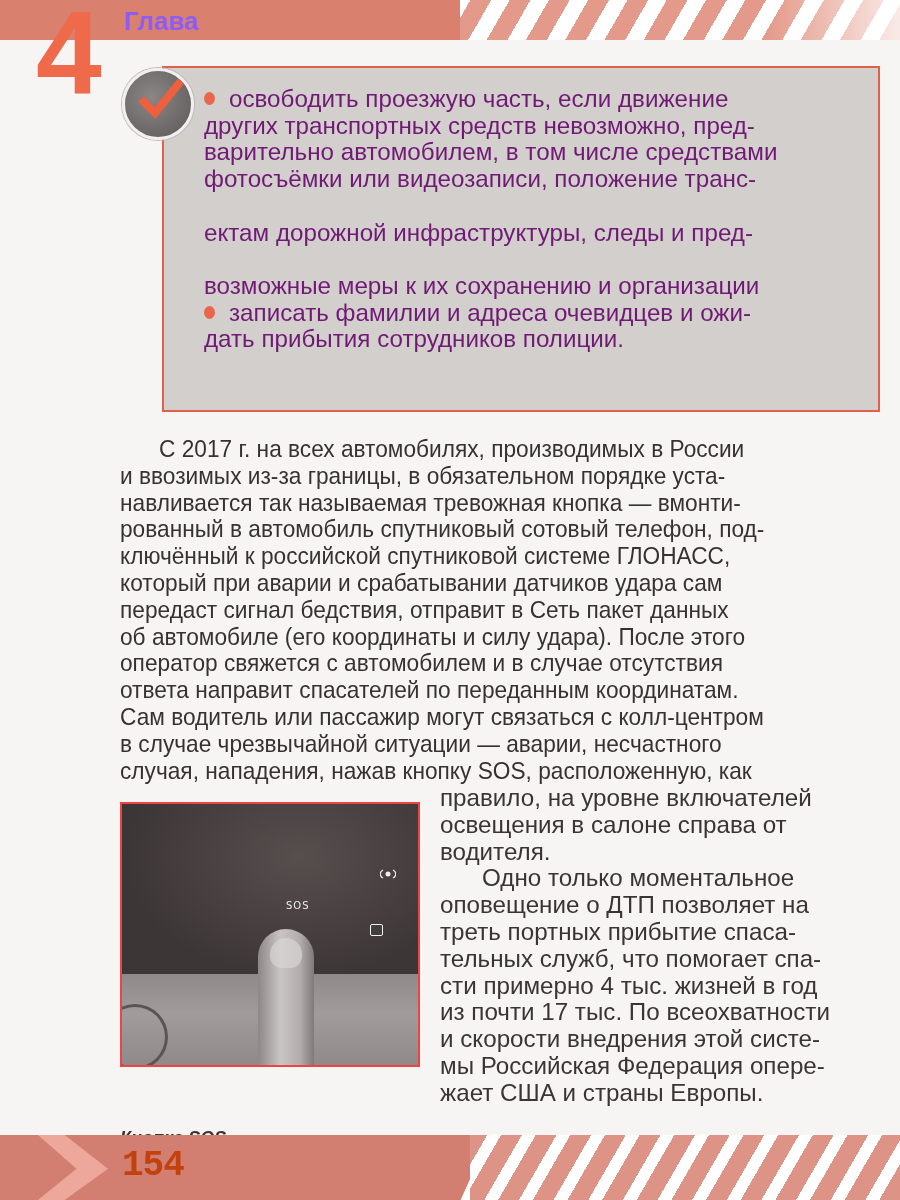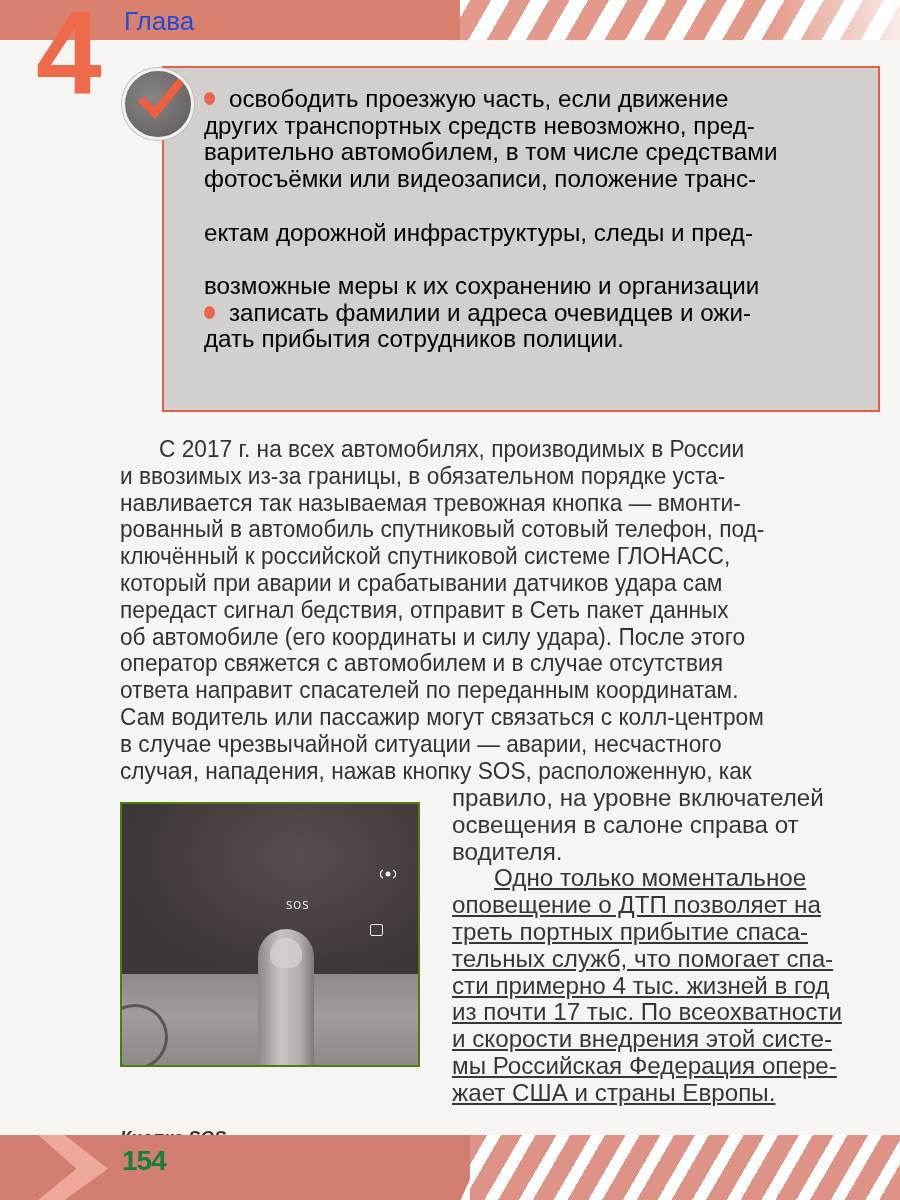--- a/index.html
+++ b/index.html
@@ -26,42 +26,42 @@
             mask-image: linear-gradient(to right, #000 0%, #000 70%, rgba(0,0,0,0.2) 100%);
   }
   .chapter-number {
     position: absolute; left: 36px; top: -6px;
     font-size: 118px; font-weight: bold; line-height: 1;
     color: #ee6a4a; letter-spacing: -4px;
     font-family: "Liberation Sans", sans-serif;
   }
   .chapter-label {
     position: absolute; left: 124px; top: 6px;
-    font-size: 26px; font-weight: normal; color: #1d4ed8;
+    font-size: 26px; font-weight: bold; color: #8b5cf6;
     font-family: "Liberation Sans", sans-serif;
   }
 
   
   .rule-box {
     position: absolute; left: 162px; top: 66px; width: 718px; height: 346px;
     background: #d2cfcd;
     border: 2px solid #e0604a;
     box-sizing: border-box;
   }
   .check-badge {
     position: absolute; left: 122px; top: 68px; width: 66px; height: 66px;
     border-radius: 50%;
     background: radial-gradient(circle at 40% 40%, #8a8686, #5c5858);
     border: 3px solid #f2f0ef;
     box-shadow: 0 0 0 1px #bdb9b8;
   }
   .check-badge svg { position: absolute; left: 6px; top: 2px; }
   .rule-text {
     position: absolute; left: 204px; top: 86px; width: 660px;
-    font-size: 24.2px; line-height: 26.7px; color: #000000;
+    font-size: 24.2px; line-height: 26.7px; color: #701a75;
     text-align: justify;
   }
   .rule-item { margin: 0; }
   .bullet {
     display: inline-block; width: 11px; height: 13px; border-radius: 50%;
     background: #e8674c; margin-right: 14px; vertical-align: 2px;
   }
 
   
   .main-text {
@@ -69,21 +69,21 @@
     font-size: 24.4px; line-height: 26.8px; color: #363232;
     text-align: justify;
     font-family: "Liberation Sans", sans-serif;
     transform: scaleX(0.93); transform-origin: left top;
   }
   .main-text p { margin: 0; text-indent: 42px; width: 817px; }
 
   
   .photo {
     position: absolute; left: 120px; top: 802px; width: 300px; height: 265px;
-    border: 2px solid #4d7c0f; box-sizing: border-box; overflow: hidden;
+    border: 2px solid #ef4444; box-sizing: border-box; overflow: hidden;
     background: #4c4646;
   }
   .photo-dark {
     position: absolute; left: 0; top: 0; width: 100%; height: 175px;
     background: radial-gradient(ellipse at 60% 30%, #574f4e, #3d3636 70%);
   }
   .photo-light {
     position: absolute; left: 0; top: 170px; width: 100%; height: 100px;
     background: linear-gradient(#8f8a89, #a19c9b 40%, #8c8786);
   }
@@ -113,27 +113,27 @@
     position: absolute; left: 248px; top: 120px; width: 11px; height: 10px;
     border: 1.5px solid #f2f2f2; border-radius: 2px;
   }
   .photo-caption {
     position: absolute; left: 120px; top: 1128px;
     font-size: 18px; font-weight: bold; font-style: italic; color: #3a3535;
   }
 
   
   .side-text {
-    position: absolute; left: 452px; top: 785px; width: 428px;
+    position: absolute; left: 440px; top: 785px; width: 428px;
     font-size: 24.2px; line-height: 26.8px; color: #3a3535;
     text-align: justify;
     font-family: "Liberation Sans", sans-serif;
   }
   .side-text p { margin: 0; }
-  .side-text .indent { text-indent: 42px; text-decoration: underline; }
+  .side-text .indent { text-indent: 42px; }
 
   
   .bottom-band {
     position: absolute; left: 0; top: 1135px; width: 900px; height: 65px;
     background: #ffffff;
   }
   .bottom-solid {
     position: absolute; left: 0; top: 0; width: 490px; height: 65px;
     background: #d27f72;
     clip-path: polygon(0 0, 100% 0, 94% 100%, 0 100%);
@@ -142,22 +142,23 @@
     position: absolute; left: 470px; top: 0; width: 430px; height: 65px;
     background: repeating-linear-gradient(-60deg, #dd9486 0 18px, #ffffff 18px 30px);
   }
   .chevron {
     position: absolute; left: 38px; top: 0; width: 70px; height: 65px;
     background: #eea89b;
     clip-path: polygon(0 0, 38% 0, 100% 52%, 38% 100%, 0 100%, 55% 52%);
   }
   .page-number {
     position: absolute; left: 122px; top: 10px;
-    font-size: 28px; font-weight: bold; color: #15803d;
+    font-size: 36px; font-weight: bold; color: #c2410c;
     letter-spacing: -1px;
+    font-family: Liberation Mono, monospace;
   }
 </style>
 </head>
 <body>
 
 <div class="top-band">
   <div class="top-solid"></div>
   <div class="top-stripes"></div>
 </div>
 <div class="chapter-number">4</div>

